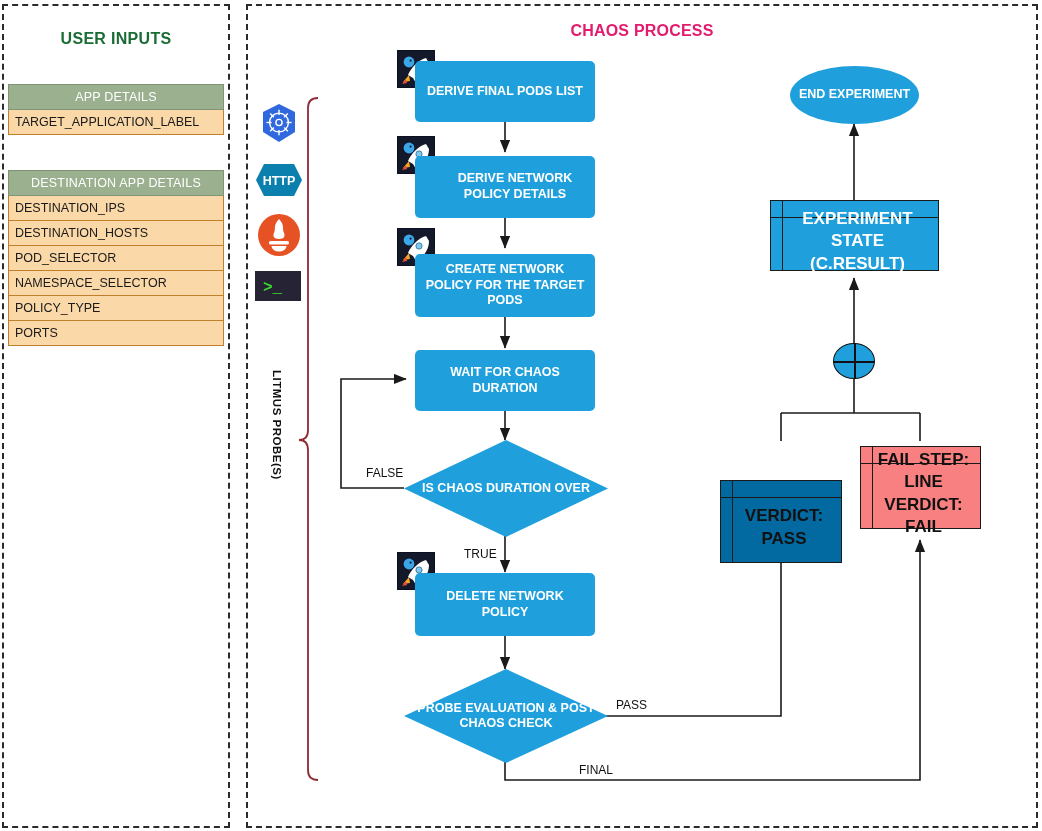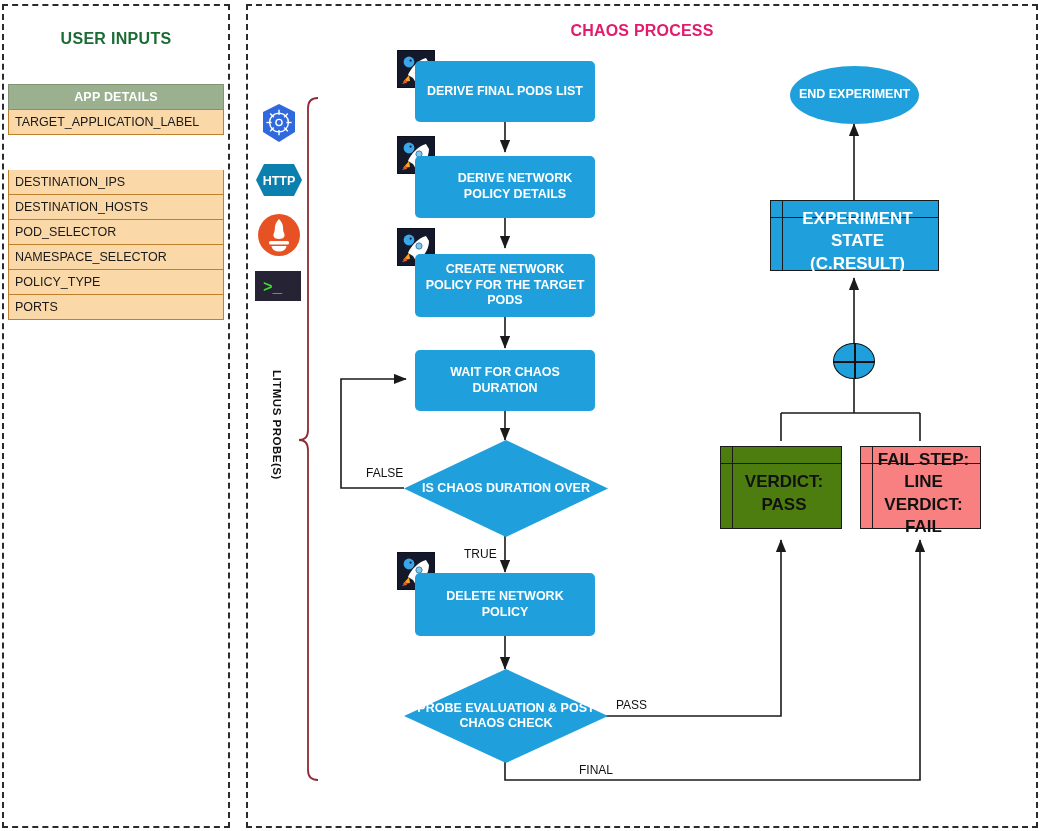--- a/index.html
+++ b/index.html
@@ -49,21 +49,21 @@
     color: #e31b6d;
   }
 
   .tbl {
     position: absolute;
     box-sizing: border-box;
   }
   .tbl-head {
     background: #9ab08e;
     color: #ffffff;
-    font-weight: bold;
+    font-weight: normal;
     font-size: 12.5px;
     text-align: center;
     padding: 5px 20px;
     border: 1px solid #7e9475;
     box-sizing: border-box;
     letter-spacing: .2px;
   }
   .tbl-row {
     background: #fad8a8;
     color: #1a1a1a;
@@ -133,21 +133,21 @@
   .note-node::after {
     content: "";
     position: absolute;
     left: 0; right: 0; top: 0;
     height: 16px;
     border-bottom: 1.5px solid #1a1a1a;
   }
   .note-label { position: relative; z-index: 2; padding: 14px 8px 2px 14px; }
 
   .note-blue  { background: #1fa0dc; color: #ffffff; }
-  .note-green { background: #4d7c0f; color: #111111; }
+  .note-green { background: #0369a1; color: #111111; margin-top: 34px; }
   .note-red   { background: #f98080; color: #111111; }
 
   .diamond-wrap { position: absolute; }
   .diamond-wrap svg { position: absolute; left: 0; top: 0; }
   .diamond-text {
     position: absolute;
     left: 0; top: 0; right: 0; bottom: 0;
     display: flex;
     align-items: center;
     justify-content: center;
@@ -208,20 +208,21 @@
   <div class="dashed-panel" id="user-inputs-panel"></div>
 
   <div class="panel-title" id="user-inputs-title" style="width:228px;left:2px;">USER INPUTS</div>
 
   <div class="tbl" style="left:8px; top:84px; width:216px;">
     <div class="tbl-head">APP DETAILS</div>
     <div class="tbl-row">TARGET_APPLICATION_LABEL</div>
   </div>
 
   <div class="tbl" style="left:8px; top:170px; width:216px;">
+    <div class="tbl-head">DESTINATION APP DETAILS</div>
     <div class="tbl-row">DESTINATION_IPS</div>
     <div class="tbl-row">DESTINATION_HOSTS</div>
     <div class="tbl-row">POD_SELECTOR</div>
     <div class="tbl-row">NAMESPACE_SELECTOR</div>
     <div class="tbl-row">POLICY_TYPE</div>
     <div class="tbl-row">PORTS</div>
   </div>
 
   <div class="dashed-panel" id="chaos-panel"></div>
 

